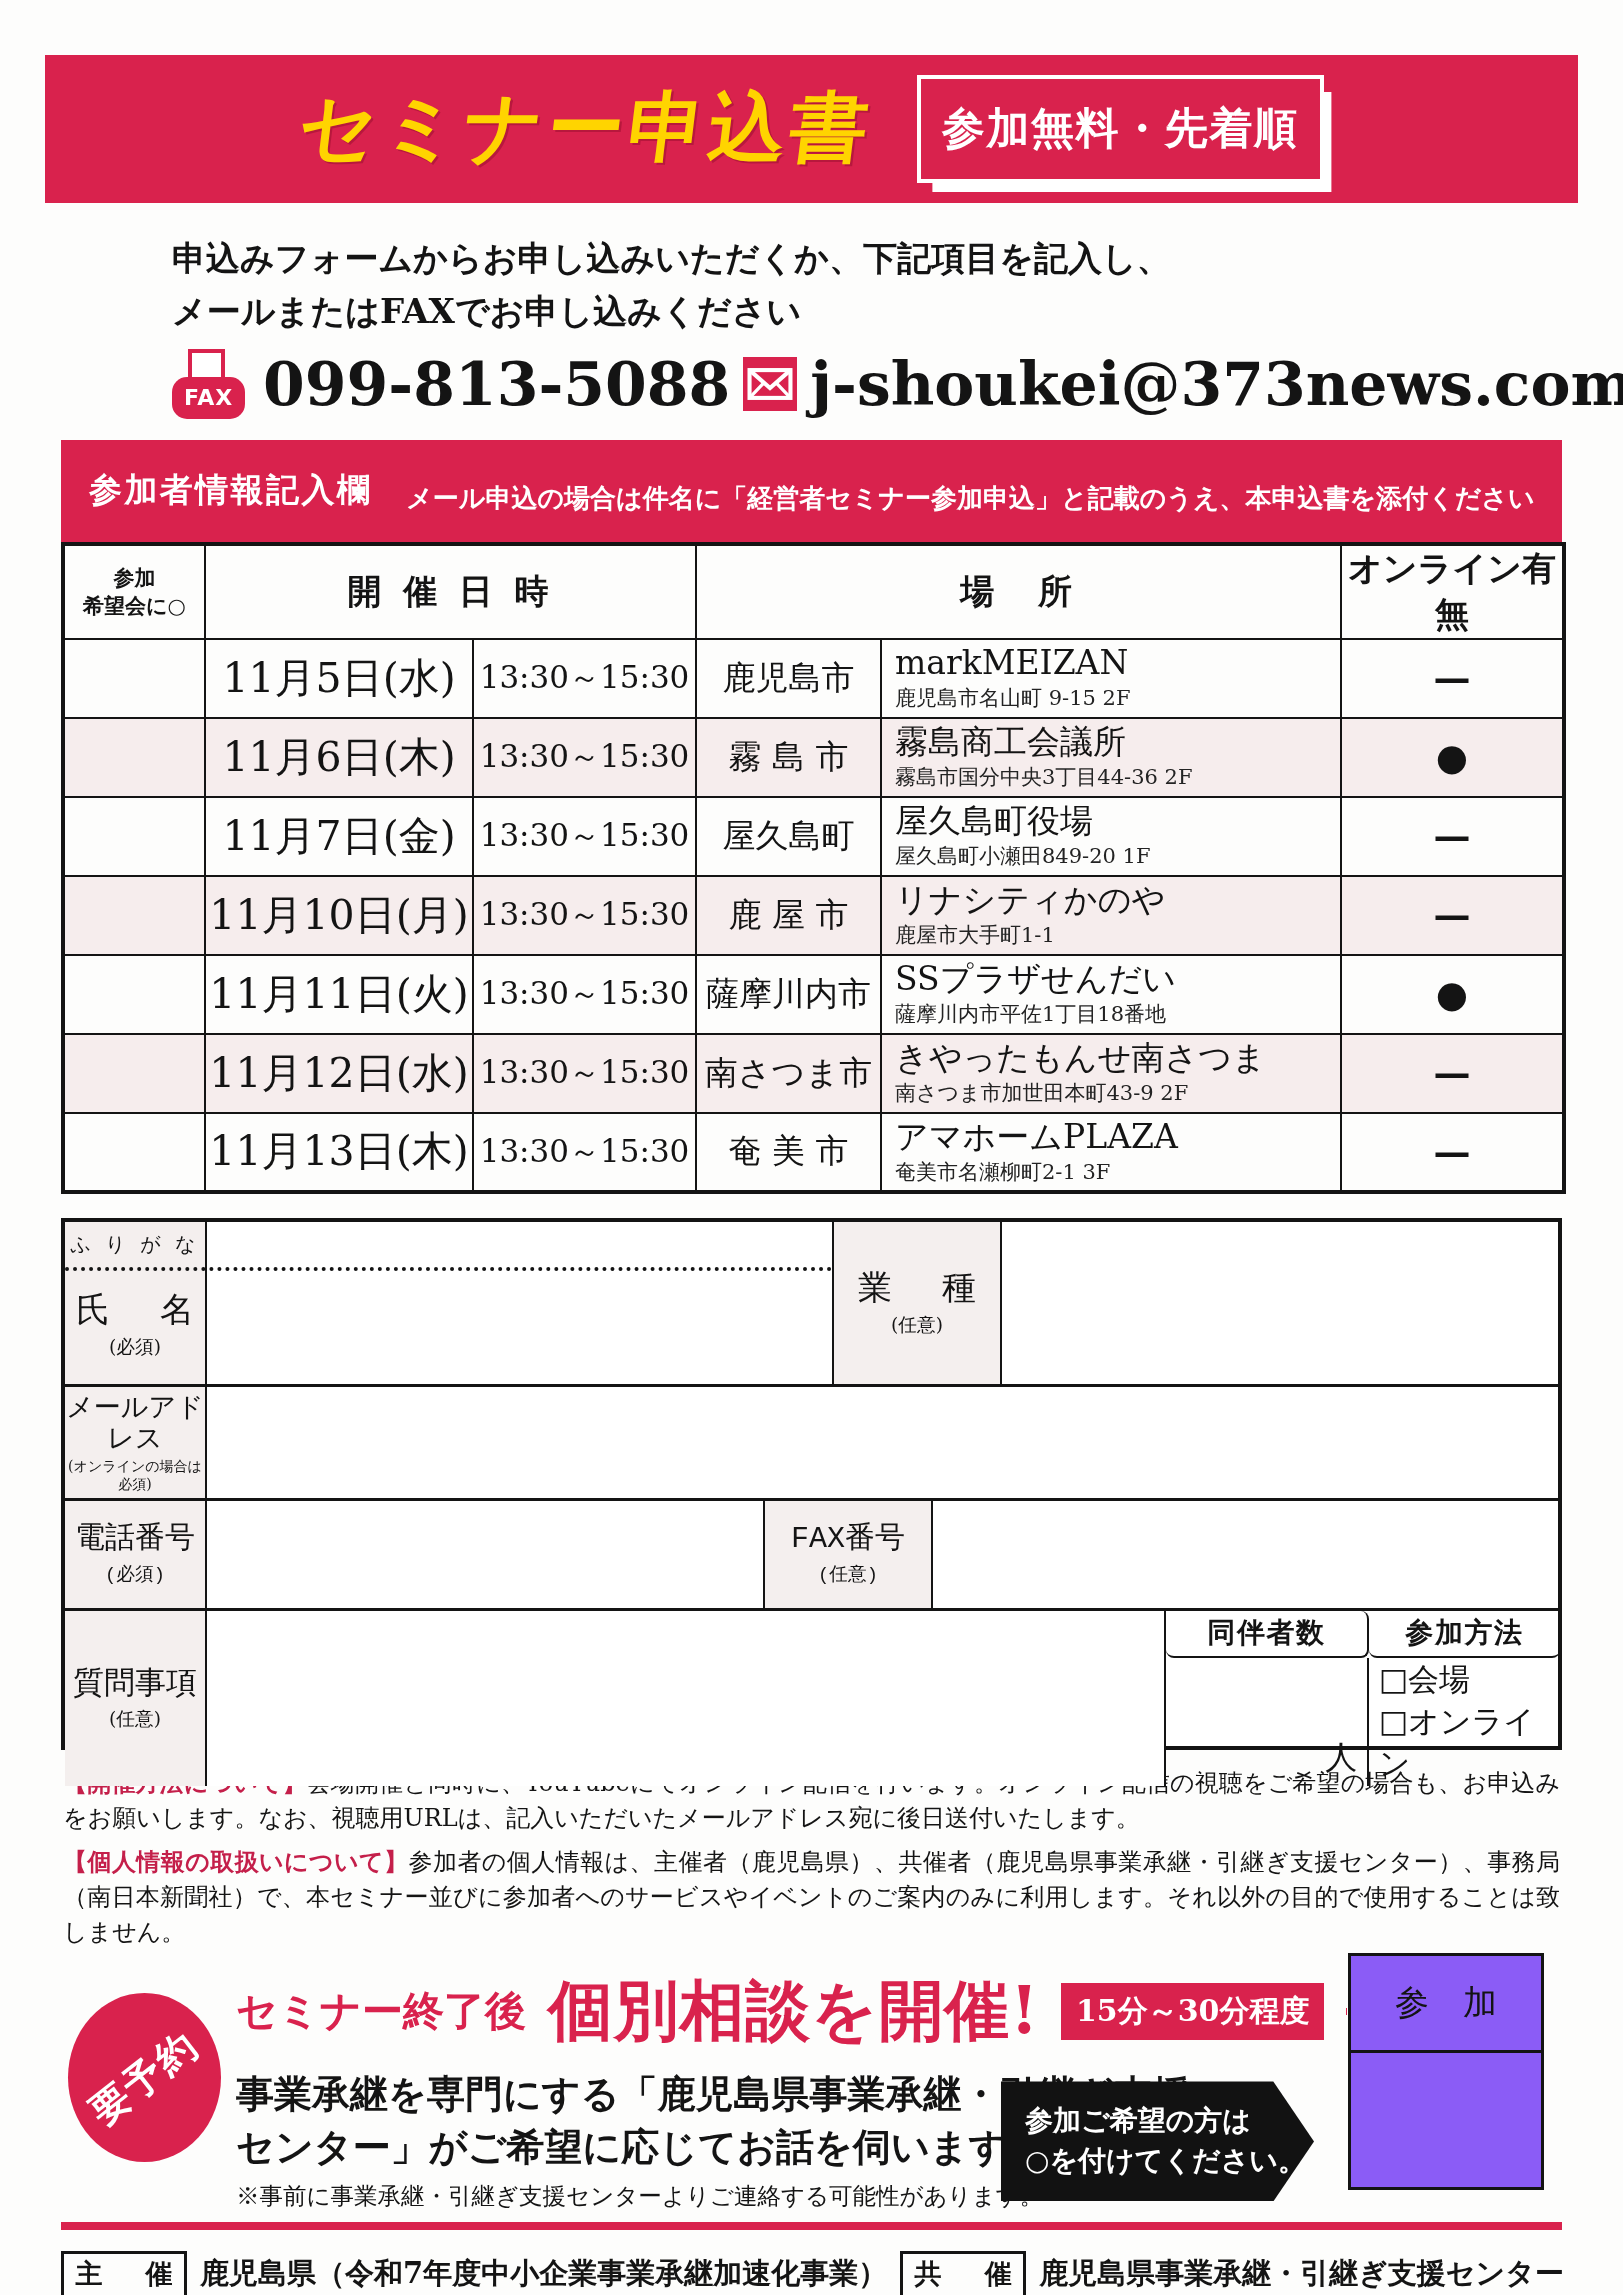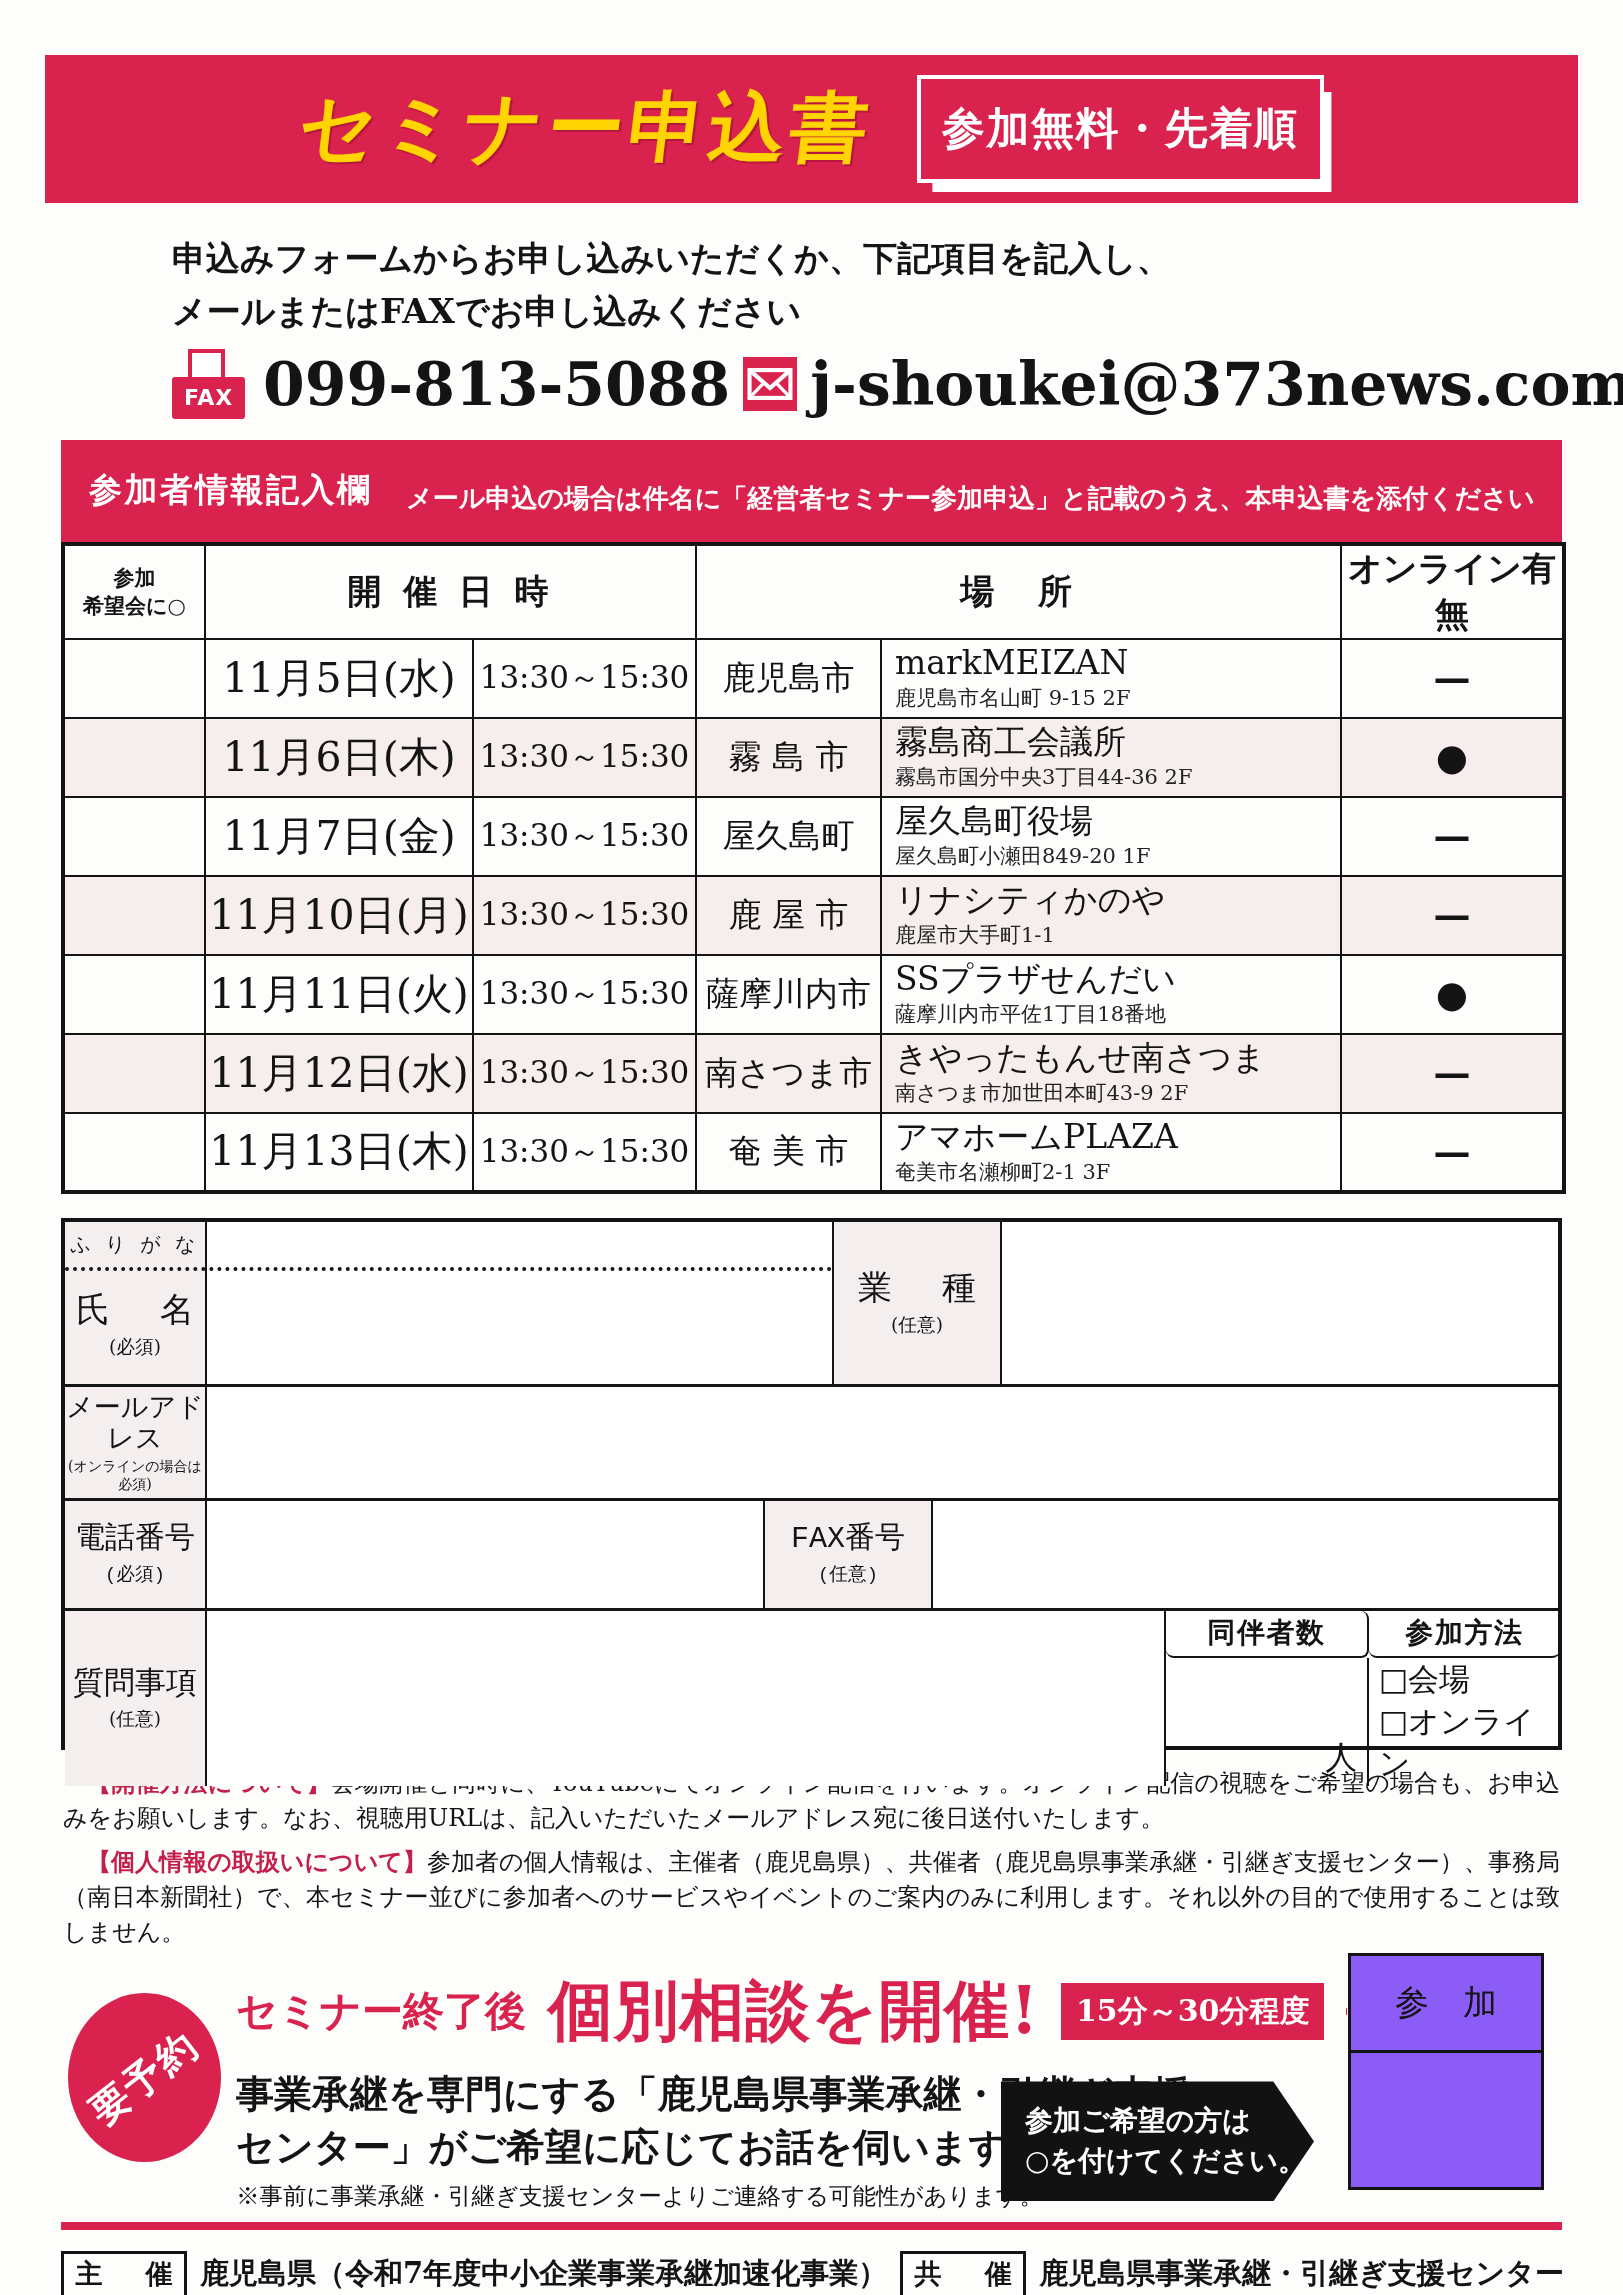--- a/index.html
+++ b/index.html
@@ -23,21 +23,21 @@
   .banner h1{margin:0;font-size:77px;font-weight:bold;color:var(--yellow);letter-spacing:4px;transform:skewX(-7deg);text-shadow:2.4px 2.4px 0 rgba(110,0,25,.3);}
   .badge{border:4.9px solid #fff;color:#fff;font-size:43px;font-weight:bold;padding:21px 21px;letter-spacing:1.6px;box-shadow:11.4px 13px 0 -4px #ffffff;white-space:nowrap;}
 
   
   .intro{margin:29px 187px 0 172px;display:flex;justify-content:space-between;align-items:flex-start;}
   .intro-text{margin:0;font-size:34px;font-weight:bold;line-height:1.55;letter-spacing:0;}
   .contact-line{display:flex;align-items:center;gap:13px;margin-top:11.4px;}
   .fax-number,.email{font-size:60px;font-weight:bold;white-space:nowrap;}
   .fax-icon{position:relative;width:78px;height:70px;flex:0 0 auto;}
   .fax-paper{position:absolute;top:0;left:16px;width:37px;height:34px;background:#fff;border:4px solid var(--accent);}
-  .fax-body{position:absolute;bottom:0;left:0;width:73px;height:42px;background:var(--accent);border-radius:3px;display:flex;align-items:center;justify-content:center;}
+  .fax-body{position:absolute;bottom:0;left:0;width:73px;height:42px;background:var(--accent);border-radius:15px;display:flex;align-items:center;justify-content:center;}
   .fax-word{color:#fff;font-size:22px;font-weight:bold;font-family:"DejaVu Sans","Liberation Sans",sans-serif;letter-spacing:0.8px;}
   .mail-icon{width:54px;height:54px;flex:0 0 auto;}
 
   
   .entry{margin:21px 61px 0;}
   .entry-head{background:var(--accent);color:#fff;height:102px;display:flex;align-items:center;gap:34px;padding:0 28px;}
   .entry-title{font-size:33px;font-weight:bold;letter-spacing:2.4px;white-space:nowrap;}
   .entry-note{font-size:26px;font-weight:bold;padding-top:16px;white-space:nowrap;}
   table.sched{width:100%;border-collapse:collapse;border:4.9px solid var(--ink);table-layout:fixed;}
   .sched th,.sched td{border:2.4px solid var(--ink);padding:0;}
@@ -75,21 +75,21 @@
   .finput{background:#fff;}
   .dgrid{display:grid;grid-template-columns:203px 191px;grid-template-rows:47px 1fr;border-left:2.4px solid var(--ink);}
   .sub-h{border-bottom:2.4px solid var(--ink);display:flex;align-items:center;justify-content:center;font-size:28px;font-weight:bold;letter-spacing:1.6px;border-radius:8px;}
   .sub-h.first,.sub-b.first{border-right:2.4px solid var(--ink);}
   .sub-b.companions{display:flex;align-items:flex-end;justify-content:flex-end;padding:3.2px 9.7px 6.5px;font-size:32px;}
   .sub-b.method{display:flex;flex-direction:column;justify-content:center;padding:1.6px 9.7px;font-size:31px;line-height:1.35;}
 
   
   .notes{margin:16px 63px 0;}
   .notes p{margin:0 0 9.7px;font-size:24px;line-height:1.45;text-align:justify;}
-  .note-head{color:var(--accent-dark);font-weight:bold;margin-left:24px;}
+  .note-head{color:var(--accent-dark);font-weight:bold;}
 
   
   .promo{margin:13px 61px 0;position:relative;height:239px;}
   .yoyaku{position:absolute;left:6.5px;top:31px;width:153px;height:169px;background:var(--accent);border-radius:50%;display:flex;align-items:center;justify-content:center;}
   .yoyaku span{color:#fff;font-size:39px;font-weight:bold;transform:rotate(-38deg);white-space:nowrap;letter-spacing:2.4px;}
   .promo-main{margin-left:175px;padding-top:4.9px;}
   .promo-headrow{display:flex;align-items:center;gap:22px;margin-right:215px;}
   .promo-lead{color:var(--accent);font-size:41px;font-weight:bold;white-space:nowrap;}
   .promo-title{color:var(--accent);font-size:65px;font-weight:bold;white-space:nowrap;letter-spacing:0.8px;}
   .promo-duration{background:var(--accent);color:#fff;font-size:30px;font-weight:bold;padding:8px 14.6px;white-space:nowrap;}

